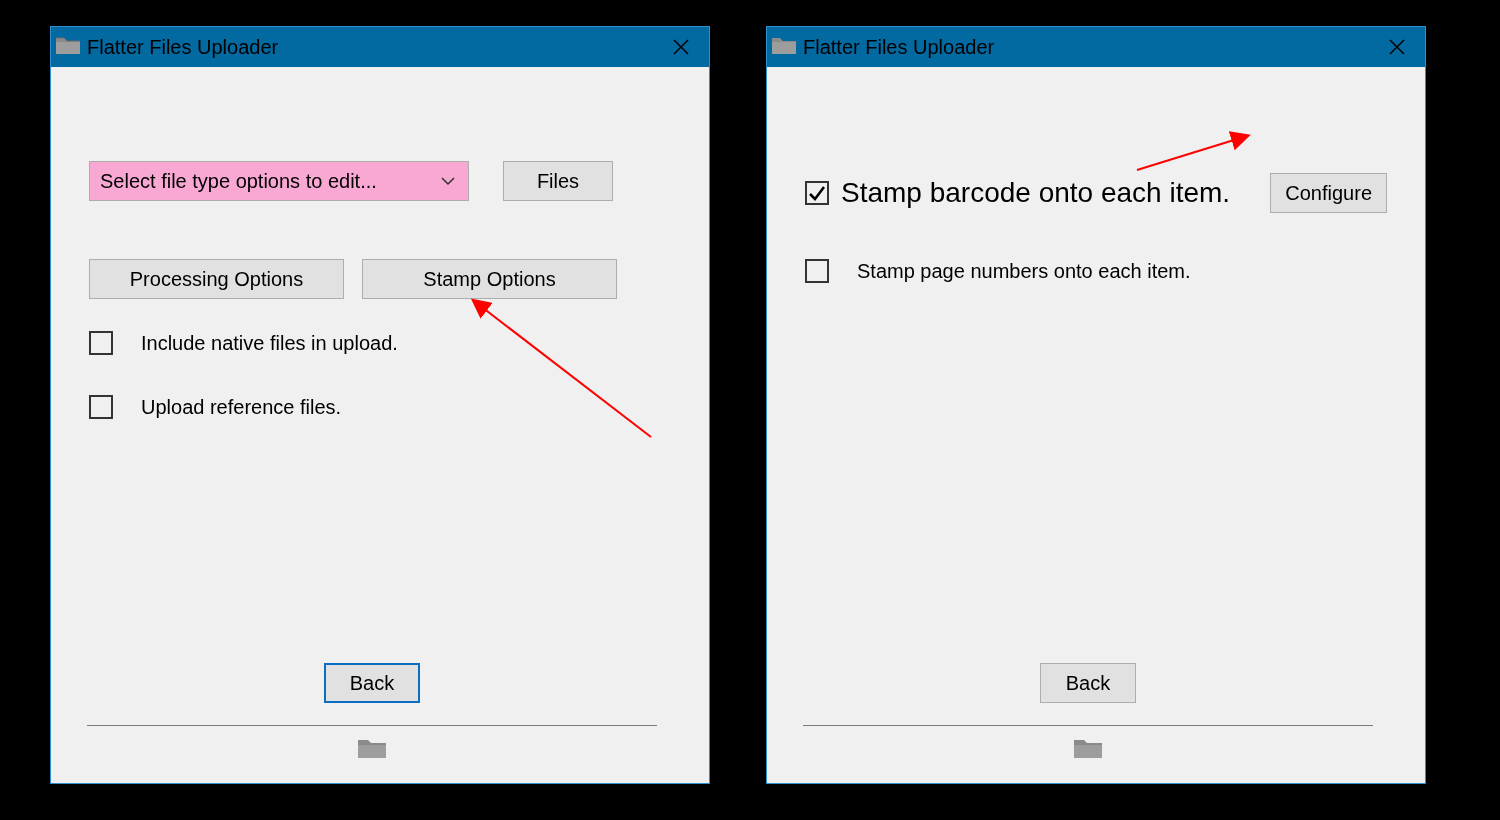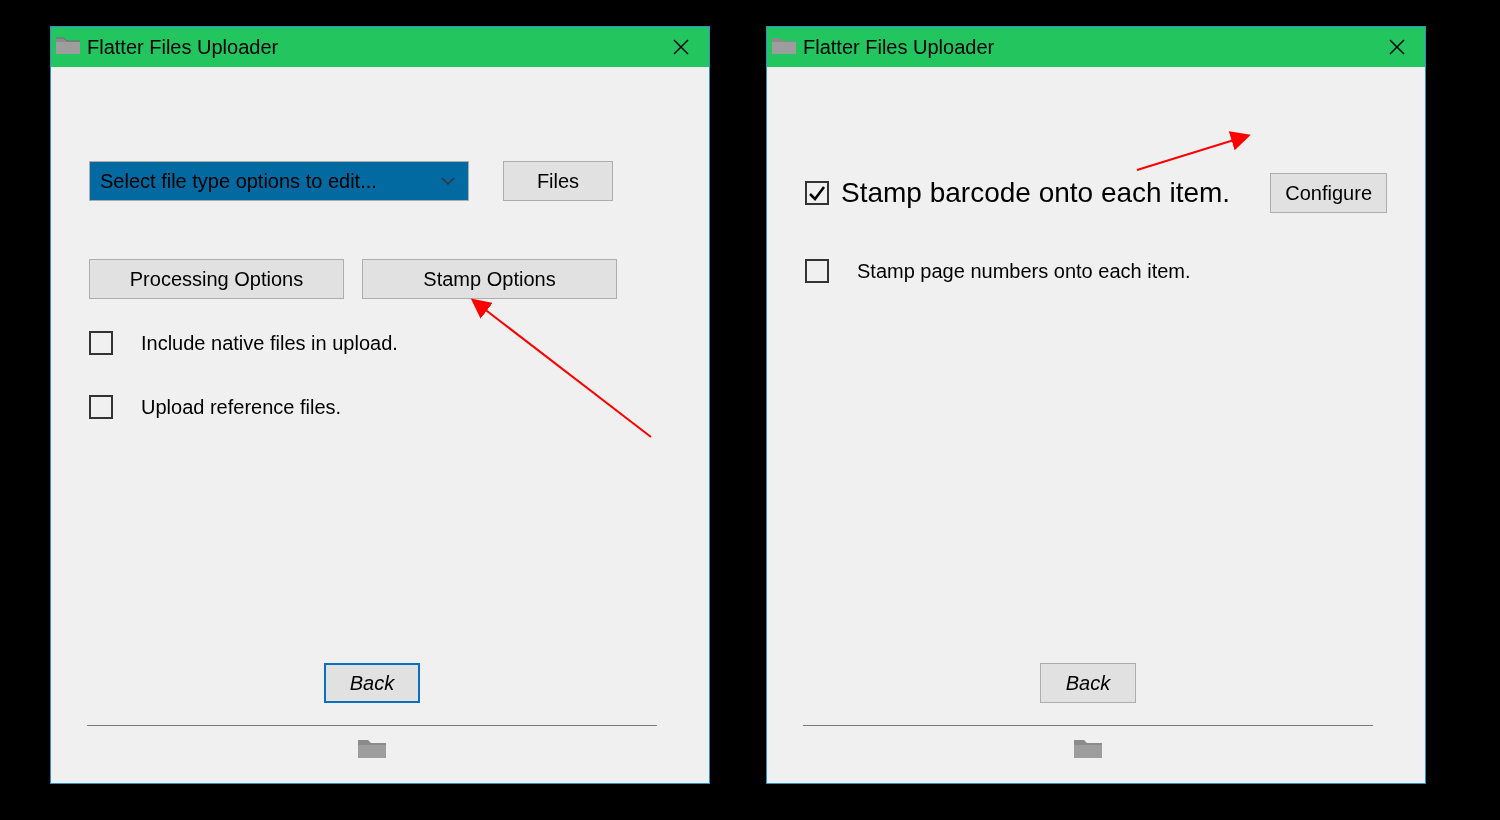--- a/index.html
+++ b/index.html
@@ -29,21 +29,21 @@
   }
   .window.left  { left: 50px; }
   .window.right { left: 766px; }
 
   
   .titlebar {
     display: flex;
     align-items: center;
     height: 40px;
     padding: 0 8px 0 4px;
-    background: #22c55e;
+    background: #0369a1;
   }
   .titlebar .title-text {
     margin-left: 6px;
     font-size: 20px;
   }
   .titlebar .close {
     margin-left: auto;
     width: 40px;
     text-align: center;
     cursor: pointer;
@@ -74,21 +74,21 @@
     border: 2px solid #0a6fc2;
     background: #e1e1e1;
   }
 
   
   .dropdown {
     display: inline-flex;
     align-items: center;
     width: 380px;
     height: 40px;
-    background: #0369a1;
+    background: #f9a8d4;
     border: 1px solid #adadad;
     font-size: 20px;
     padding-left: 10px;
     box-sizing: border-box;
     cursor: pointer;
     position: relative;
   }
   .dropdown .chev {
     position:absolute;
     right:12px;
@@ -144,21 +144,20 @@
   }
   .right-checks2 { margin-top: 46px; }
 
   
   .footer {
     position: absolute;
     left: 0;
     right: 16px;
     bottom: 18px;
     text-align: center;
-    font-style: italic;
   }
   .footer .back {
     margin: 0 auto;
     width: 96px;
   }
   .footer .rule {
     height: 1px;
     background: #7a7a7a;
     margin: 22px 36px 10px 36px;
   }

